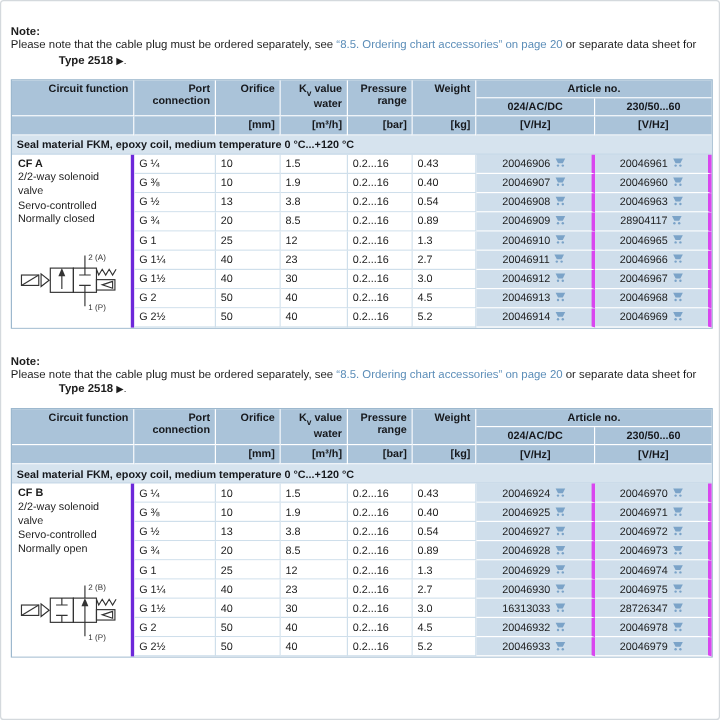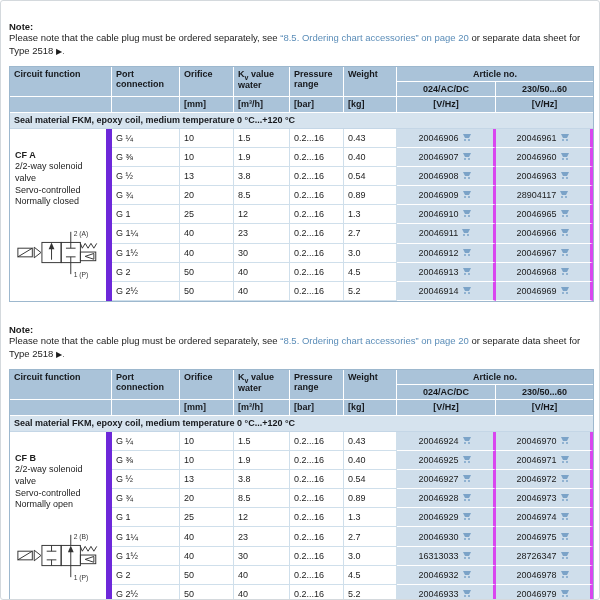--- a/index.html
+++ b/index.html
@@ -7,32 +7,32 @@
     position:relative;width:600px;height:600px;box-sizing:border-box;
     border:1px solid #d4d9dd;border-radius:3px;overflow:hidden;
     font-family:"Liberation Sans",sans-serif;color:#1c1c1c;
   }
   .content{padding:20px 8px 0 8px;}
   h3.sec-heading{font-size:10px;margin:0 0 14px 0;font-weight:bold;}
   h3.sec-heading.b{margin:0 0 1px 0;}
   .note-label{font-size:9.5px;font-weight:bold;margin:0;}
   p.note{font-size:9.5px;line-height:1.35;margin:0 0 8px 0;width:582px;}
   a.link{color:#5b8db8;text-decoration:none;cursor:pointer;}
-  .note b{font-weight:normal;}
+  .note b{font-weight:bold;margin-left:40px;}
   .arrow{font-size:8px;}
 
   table.spec{
     border-collapse:separate;border-spacing:0;width:584px;table-layout:fixed;
     border:1px solid #9db8ce;font-size:9px;margin-bottom:22px;
   }
   col.c1{width:102px;}col.c2{width:68px;}col.c3{width:54px;}col.c4{width:56px;}
   col.c5{width:54px;}col.c6{width:53px;}col.c7{width:99px;}col.c8{width:97px;}
 
   thead th{
-    background:#aac3d9;font-weight:bold;text-align:left;vertical-align:top;
+    background:#aac3d9;font-weight:bold;text-align:right;vertical-align:top;
     padding:2px 4px;border-right:1px solid #fff;border-bottom:1px solid #fff;
     color:#16181c;
   }
   thead th:last-child{border-right:none;}
   thead th.ctr{text-align:center;vertical-align:middle;}
   tr.h1{height:13px;}tr.h2{height:13px;}tr.h3{height:16px;}
   thead sub{font-size:7px;}
 
   td.seal{
     background:#d6e3ee;font-weight:bold;height:13px;padding:1px 4px;
@@ -41,21 +41,21 @@
   tbody td{
     background:#fff;height:15px;padding:0 4px;vertical-align:middle;
     border-right:1px solid #cfdfeb;border-bottom:1px solid #cfdfeb;
   }
   tbody td:last-child{border-right:none;}
   tbody td.art{
     background:#cfdeeb;text-align:center;border-right:3px solid #d946ef;
     border-bottom:1px solid #fff;white-space:nowrap;
   }
   tbody td.prod{
-    vertical-align:top;padding:21px 5px;border-right:6px solid #6d28d9;
+    vertical-align:top;padding:2px 5px;border-right:3px solid #6d28d9;
     border-bottom:none;
     margin-left:40px;
   }
   .prod-code{font-weight:bold;}
   .prod div{line-height:1.3;}
   svg.valve{margin-top:18px;display:block;}
 
   .cart{display:inline-block;position:relative;width:10px;height:9px;vertical-align:-1px;margin-left:3px;cursor:pointer;}
   .cart::before{content:"";position:absolute;left:1px;top:1px;width:4px;height:0;
     border-top:4px solid #7ba3c8;border-left:2px solid transparent;border-right:2px solid transparent;}

